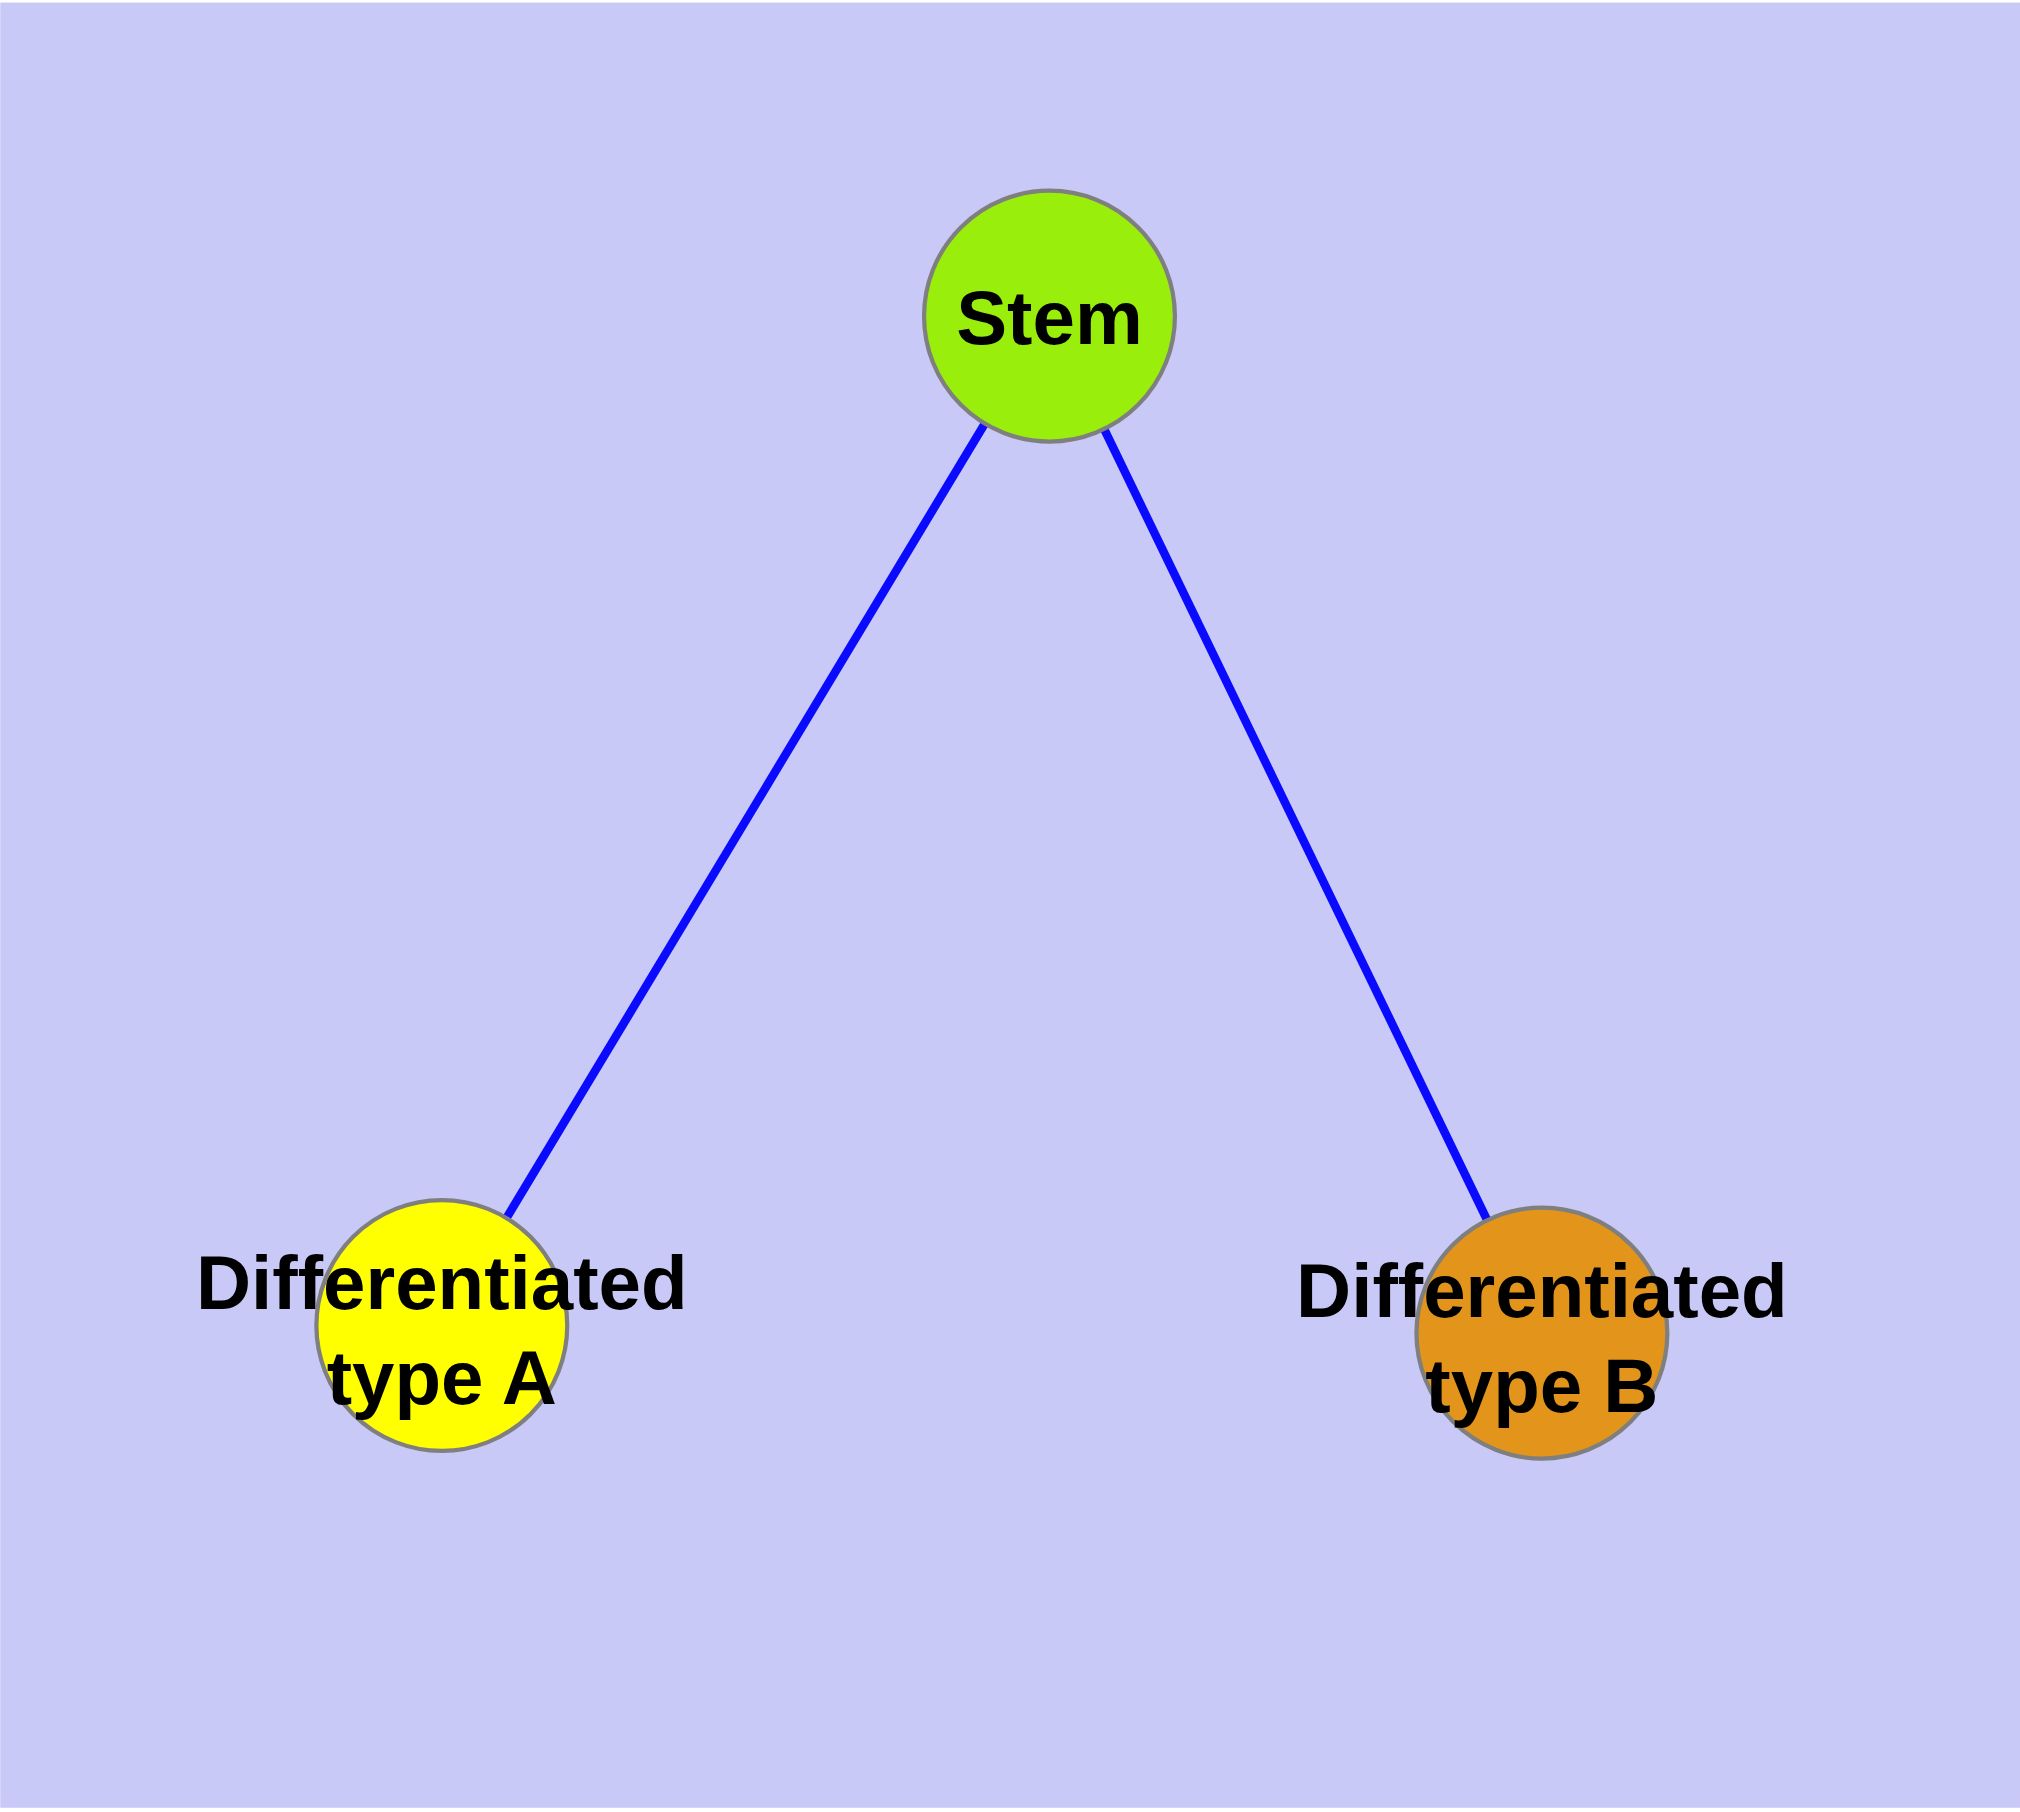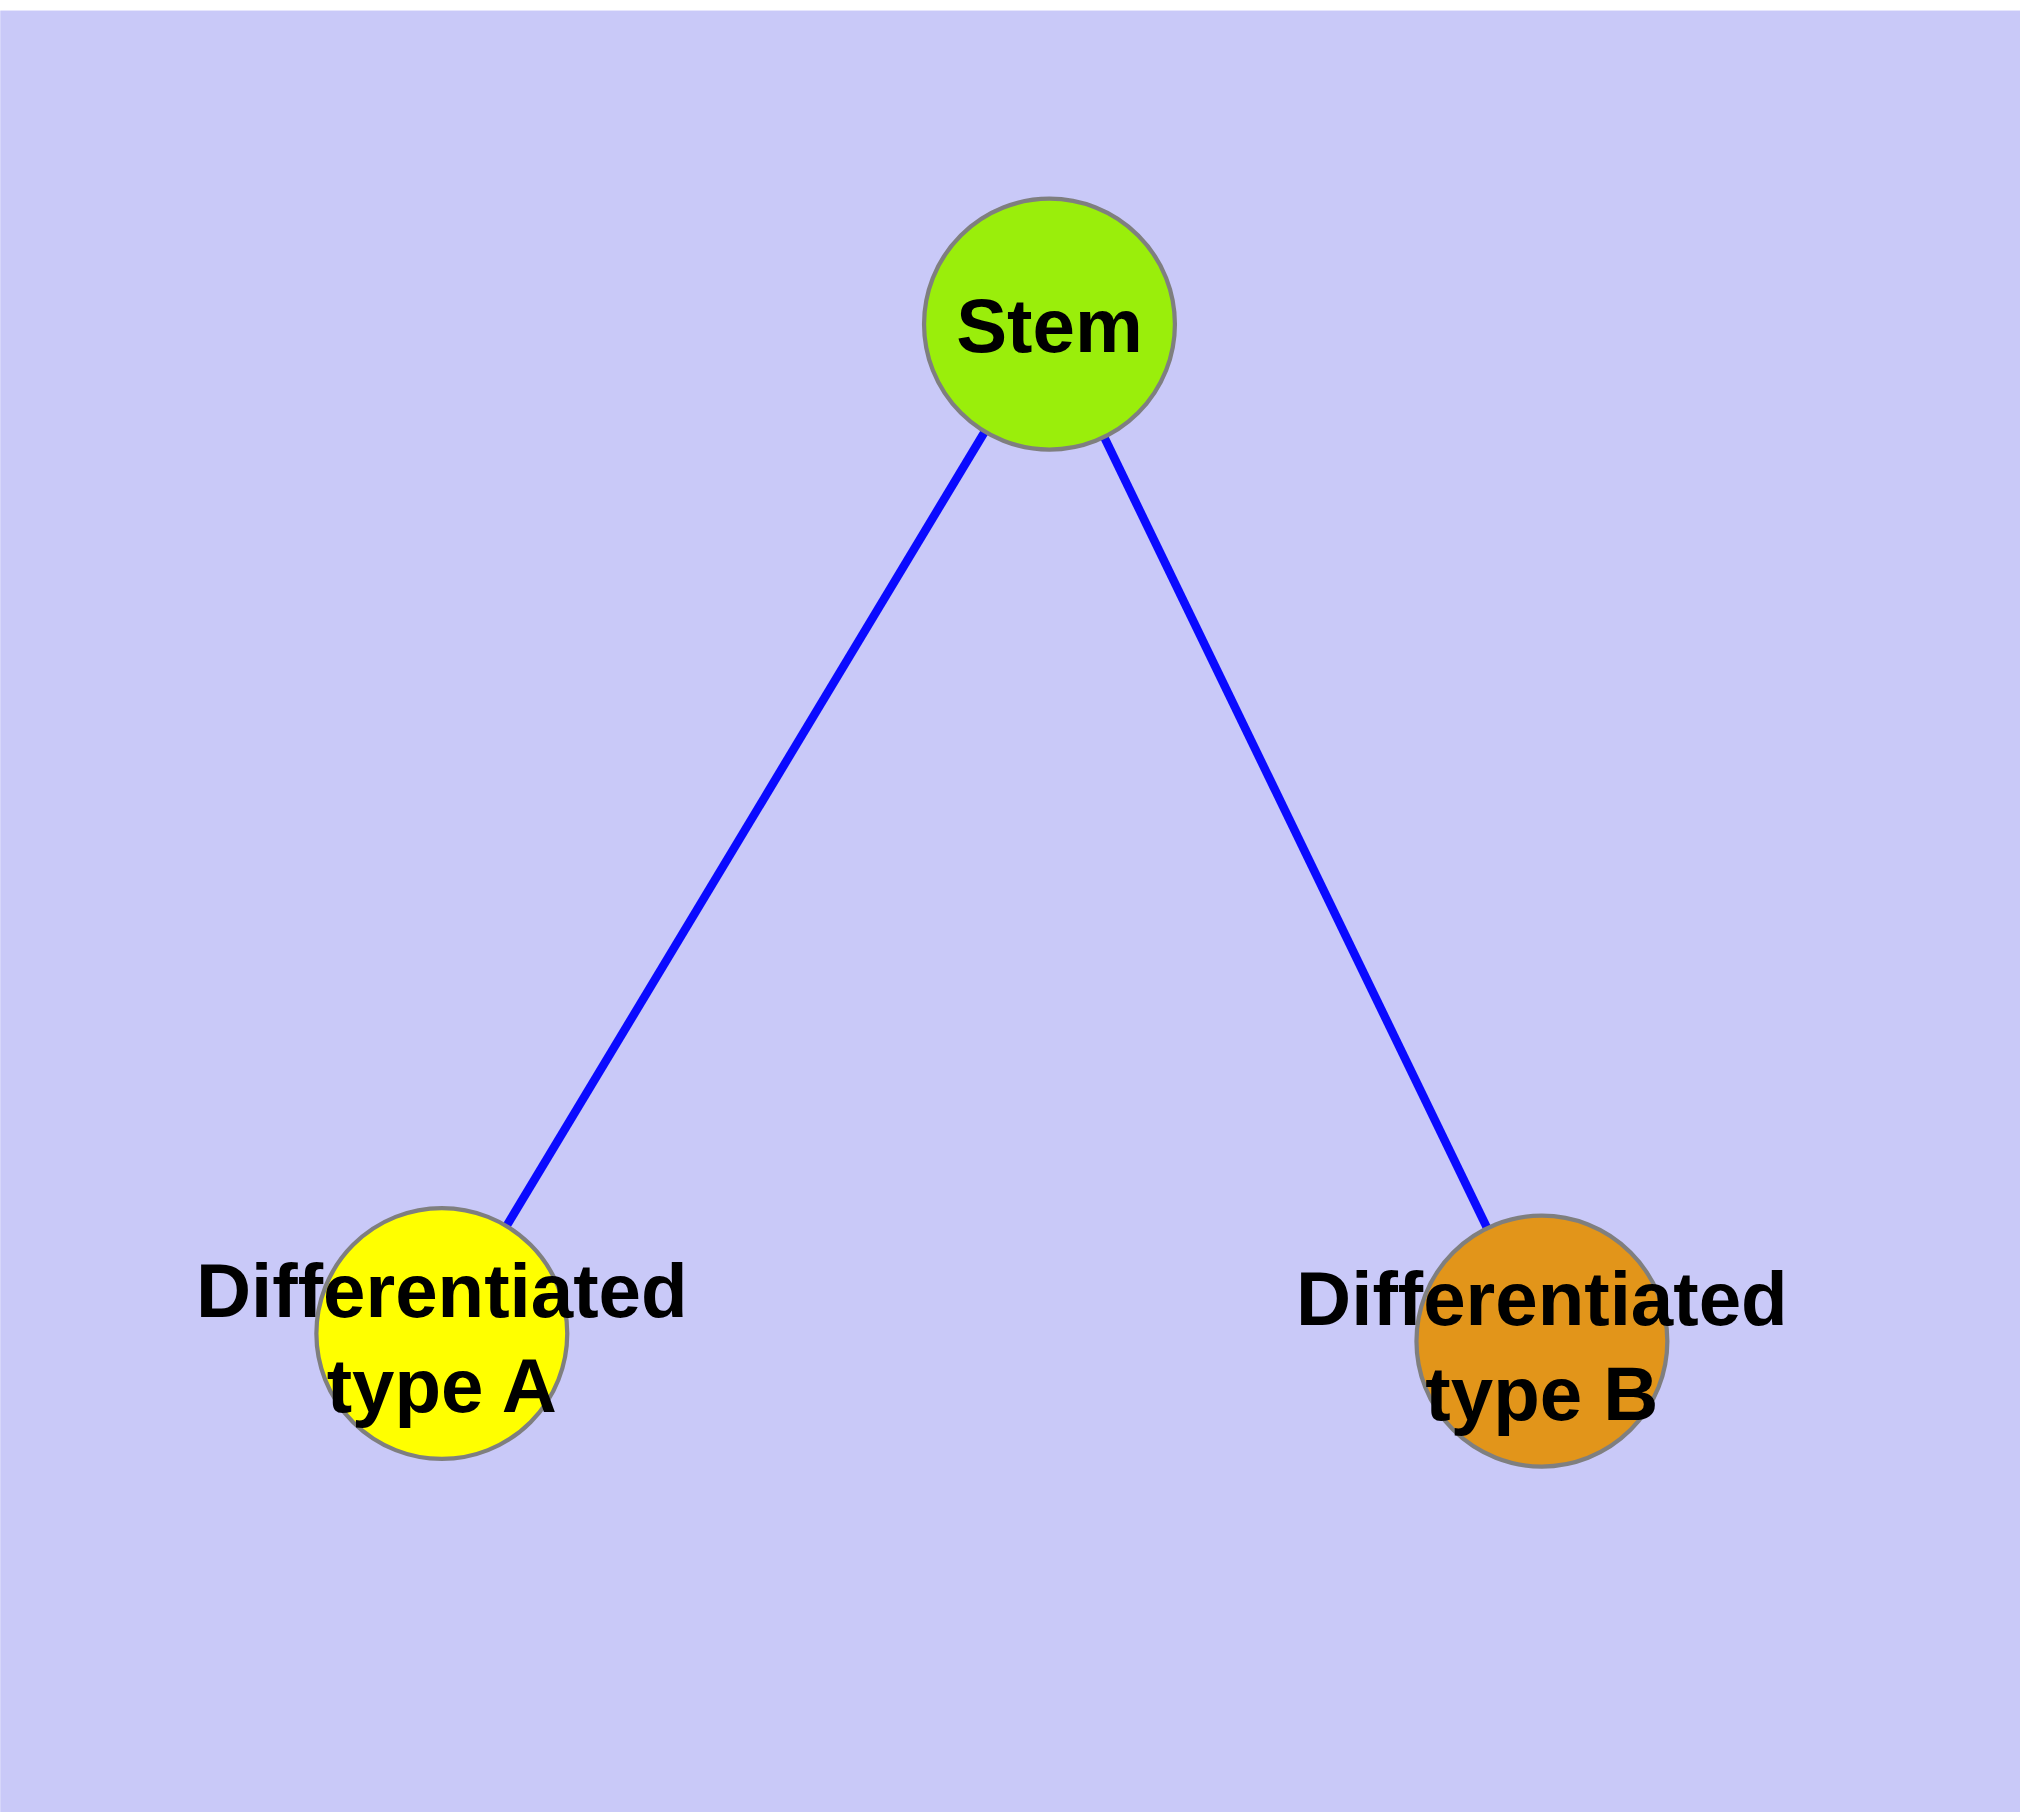--- a/index.html
+++ b/index.html
@@ -7,21 +7,20 @@
     padding: 0;
     background: #ffffff;
     width: 2021px;
     height: 1812px;
     overflow: hidden;
   }
   .stage {
     position: relative;
     width: 2021px;
     height: 1568px;
-    margin-top: 8px;
   }
   svg.graph {
     display: block;
     position: absolute;
     left: 0;
     top: 0;
   }
   .node-circle {
     stroke-width: 5px;
   }

